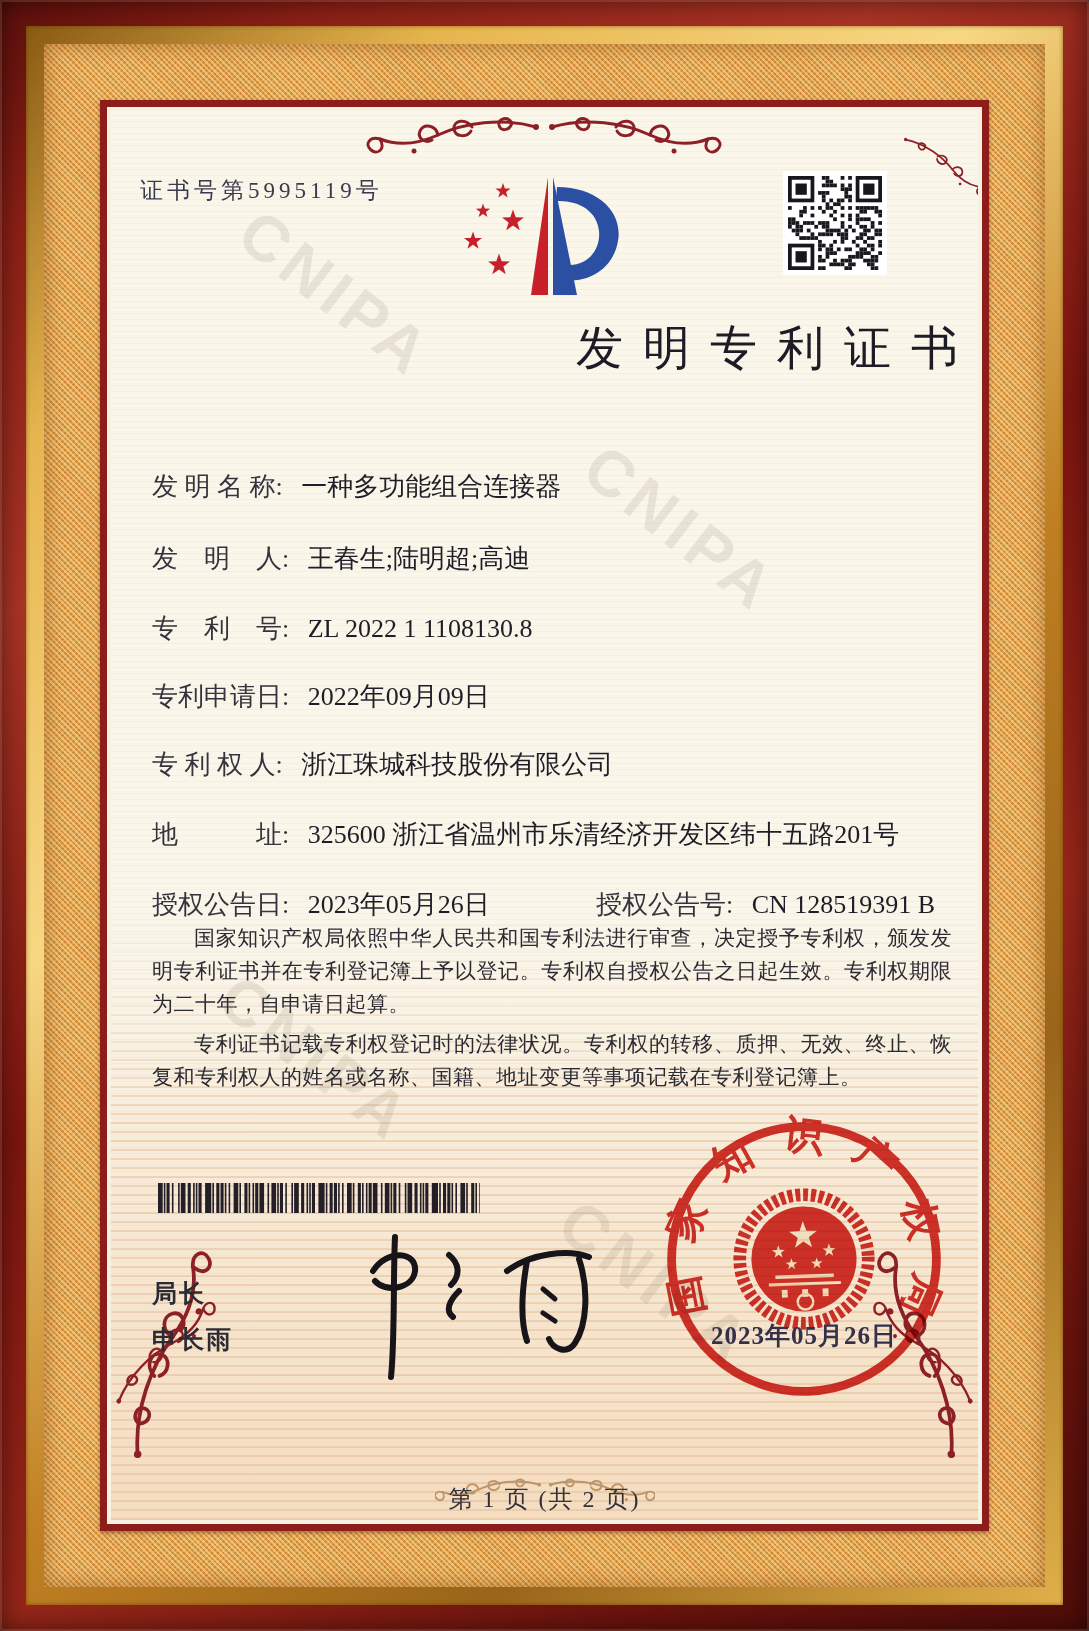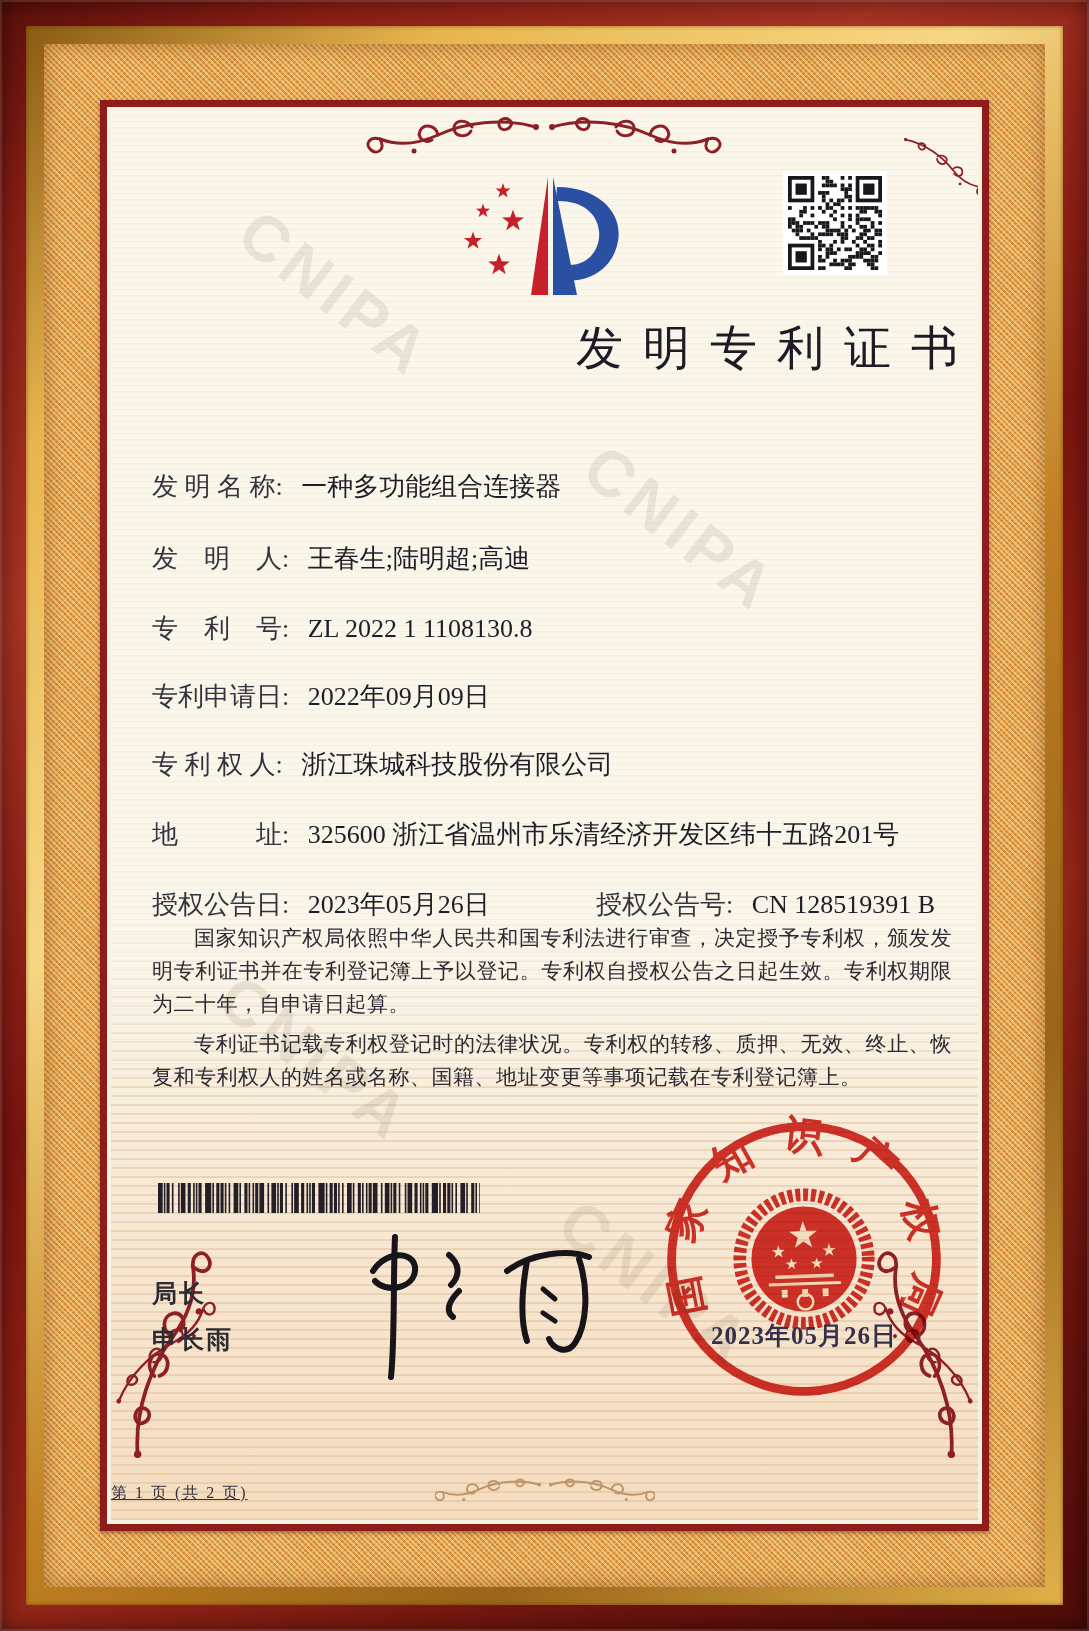--- a/index.html
+++ b/index.html
@@ -58,22 +58,22 @@
     font-weight:700;font-size:25px;color:#2c2b33;letter-spacing:2px;}
   .officer-name{position:absolute;left:41px;top:1212px;font-family:"Liberation Sans",sans-serif;
     font-weight:700;font-size:25px;color:#2c2b33;letter-spacing:2px;text-align:right;}
   .signature{position:absolute;left:210px;top:1108px;}
 
   .seal{position:absolute;left:547px;top:1002px;width:292px;height:292px;
     mix-blend-mode:multiply;transform:rotate(-2deg);}
   .seal-date{position:absolute;left:560px;top:1208px;width:266px;text-align:center;
     font-size:25px;font-weight:700;color:#34304a;letter-spacing:1px;}
 
-  .footer{position:absolute;left:0;right:0;top:1372px;text-align:left;
-    font-size:16px;color:#33323c;letter-spacing:2px;text-decoration:underline;}
+  .footer{position:absolute;left:0;right:0;top:1372px;text-align:center;
+    font-size:24px;color:#33323c;letter-spacing:2px;}
 
   .orn{position:absolute;color:#8d2026;pointer-events:none;}
   .orn-tan{color:#bf9468;}
 </style>
 </head>
 <body>
 
 <div class="stage">
   <div class="frame-wood"></div>
   <div class="frame-gold"></div>
@@ -103,20 +103,21 @@
       <g transform="translate(190,0) scale(-1,1)">
         <use href="#flourish" transform="translate(16,210) rotate(-78) scale(1.25)"></use>
         <use href="#flourish" transform="translate(4,150) rotate(-52) scale(.8)"></use>
       </g>
     </svg>
     <svg class="orn orn-tan" style="left:324px;bottom:6px;" width="220" height="46" viewBox="0 0 220 46">
       <use href="#flourish" transform="translate(108,8) scale(-.62,.62)"></use>
       <use href="#flourish" transform="translate(112,8) scale(.62)"></use>
     </svg>
 
+    <div class="cert-no">证书号第5995119号</div>
 
     <svg class="logo" width="200" height="134" viewBox="0 0 200 134">
       <g fill="#c8202a">
         <use href="#star" transform="translate(56,18) scale(.8)"></use>
         <use href="#star" transform="translate(36,38) scale(.75)"></use>
         <use href="#star" transform="translate(66,48) scale(1.15)"></use>
         <use href="#star" transform="translate(26,68) scale(.95)"></use>
         <use href="#star" transform="translate(52,92) scale(1.15)"></use>
         <path d="M101 4 L84 122 L101 122 Z"></path>
       </g>

